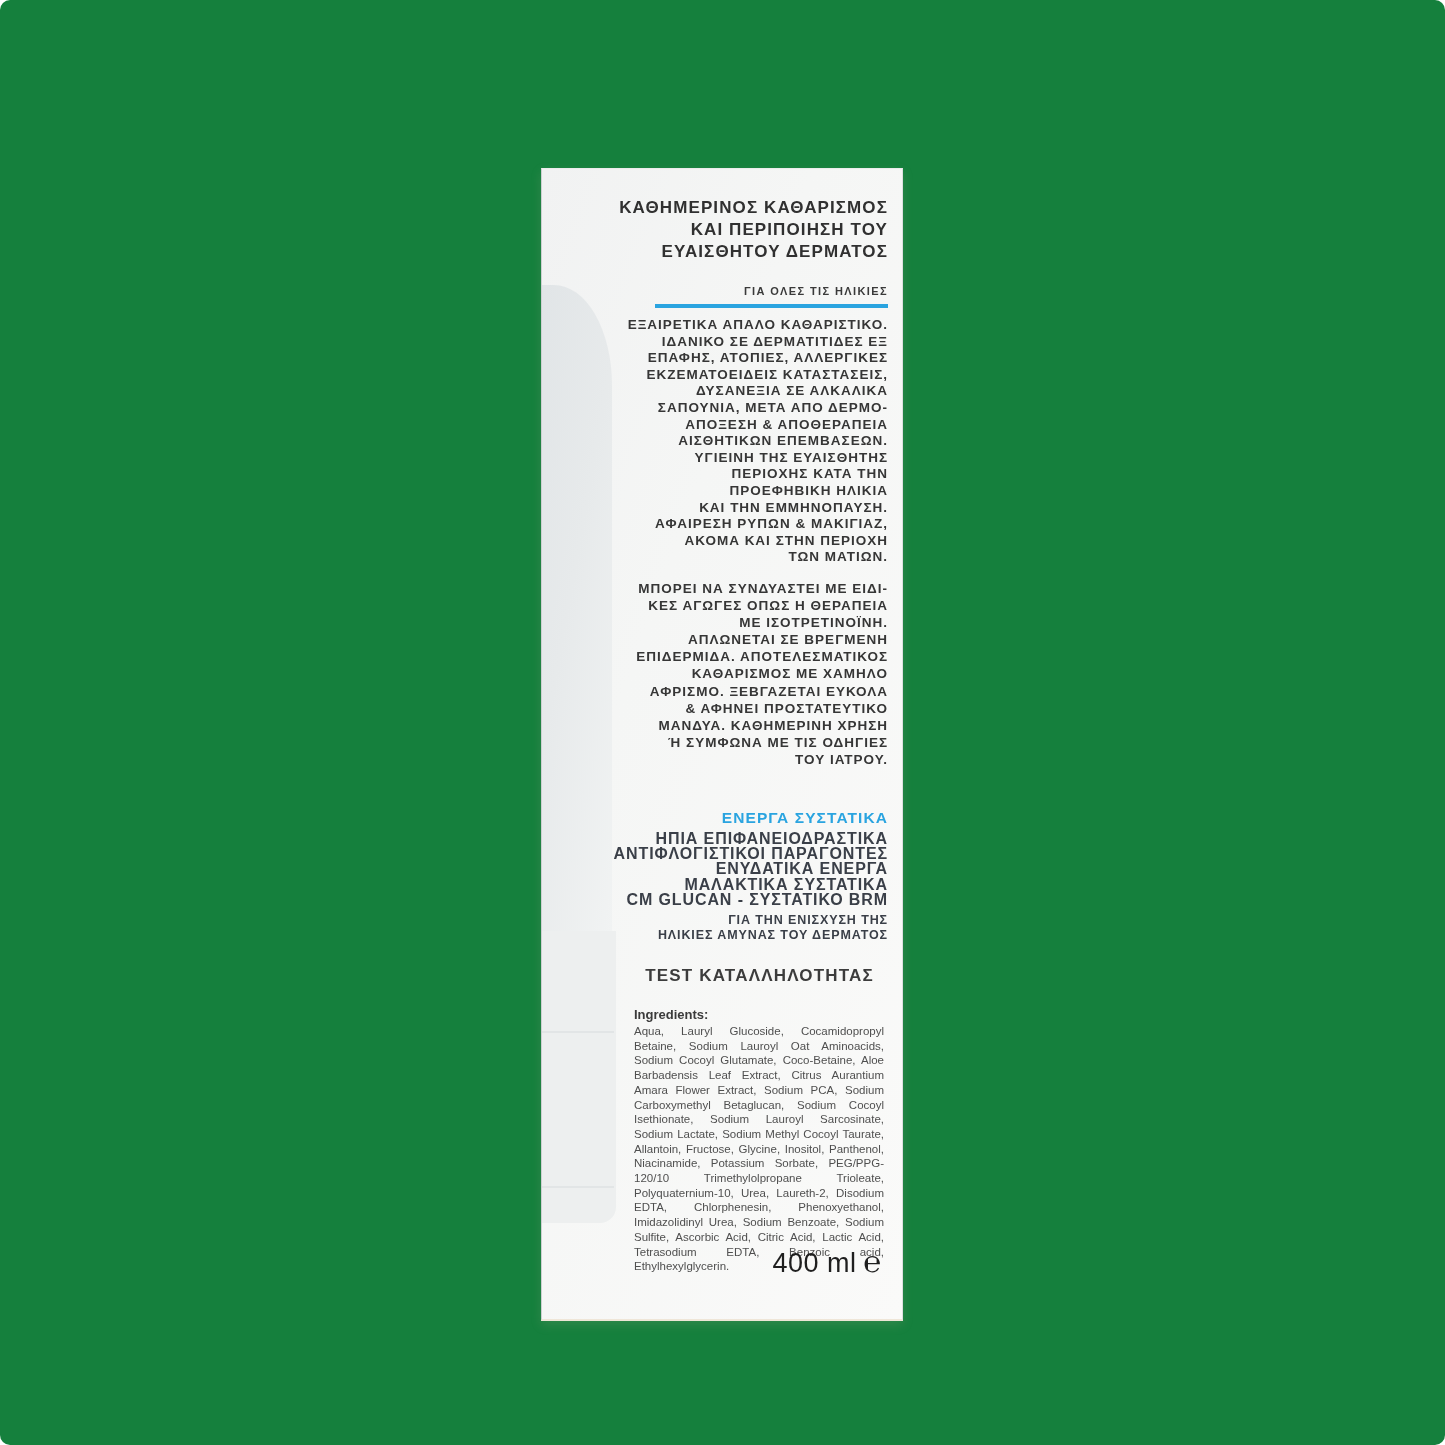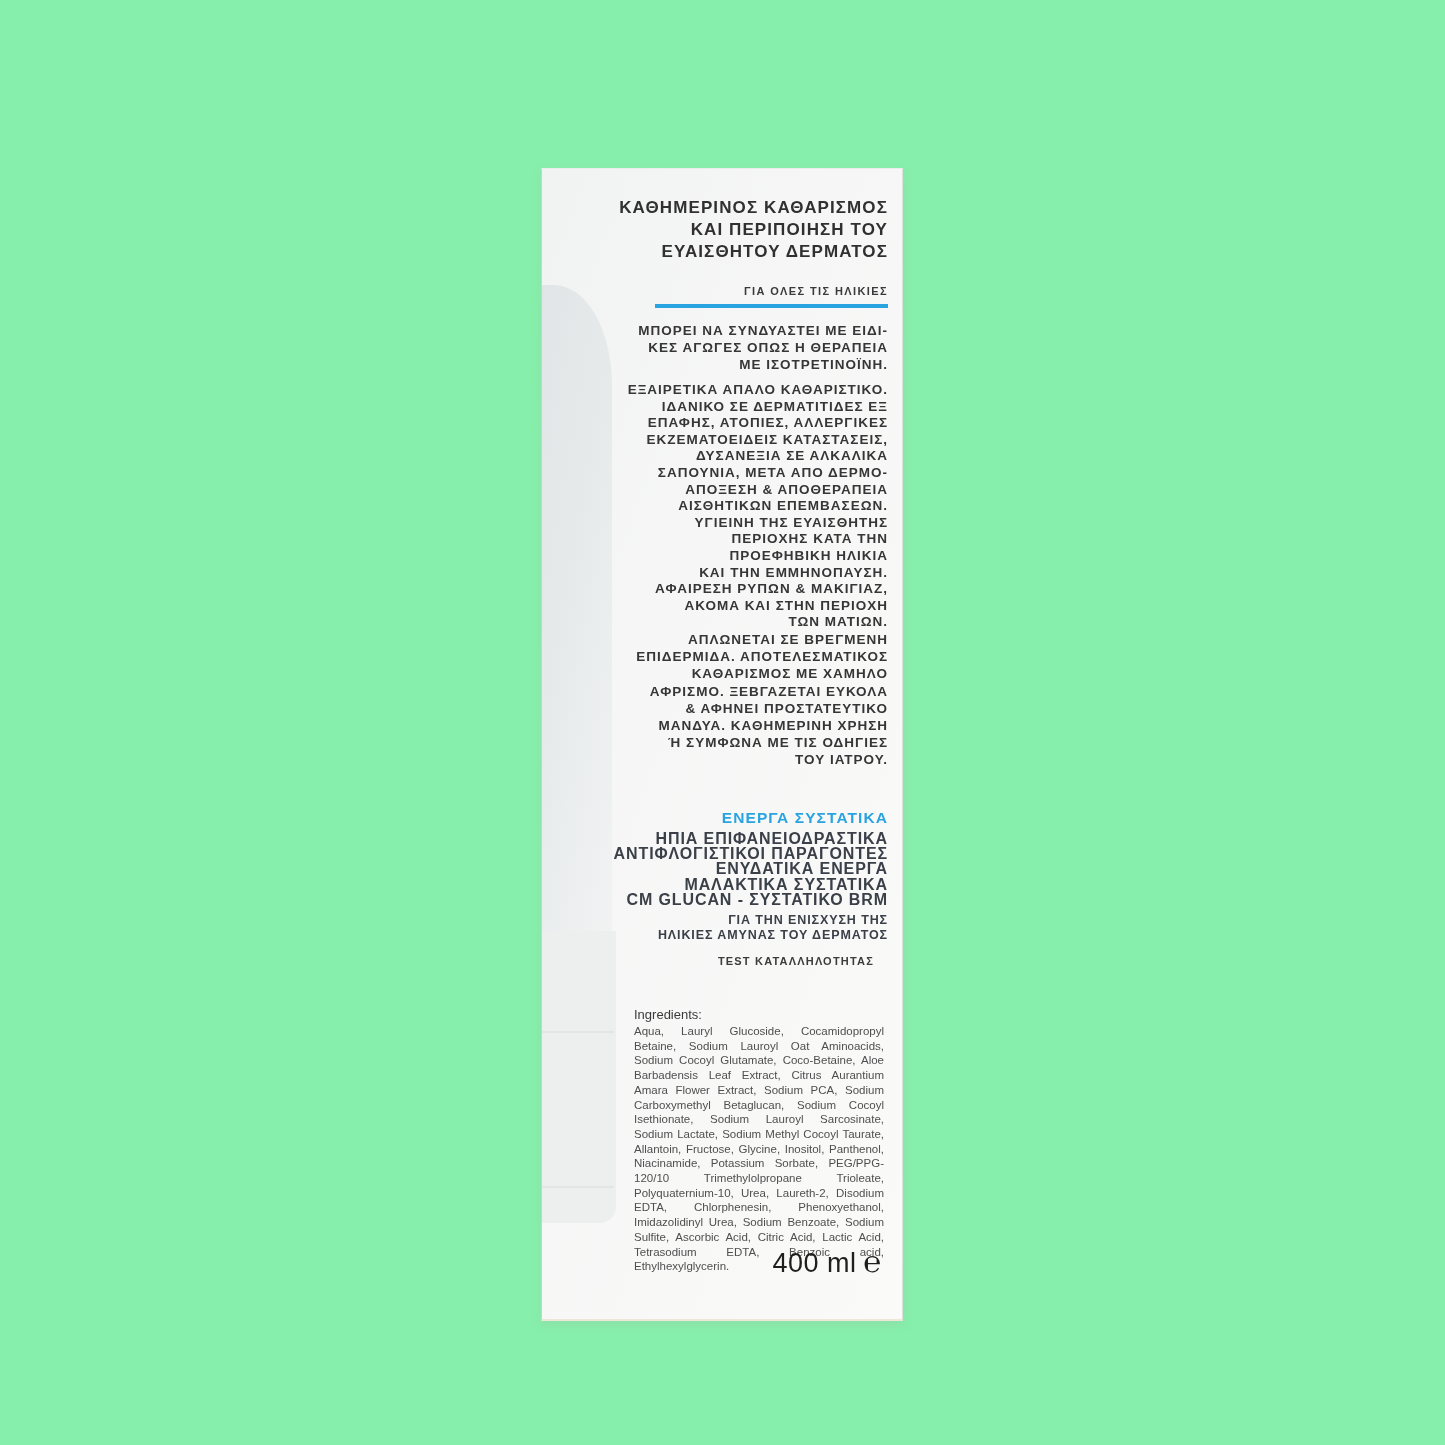--- a/index.html
+++ b/index.html
@@ -1,21 +1,21 @@
 <!DOCTYPE html>
 <html><head>
 <meta charset="utf-8">
 <style>
   html,body{margin:0;padding:0;}
   body{
     width:1445px;height:1445px;background:#ffffff;position:relative;
     font-family:"Liberation Sans", sans-serif;
     -webkit-font-smoothing:antialiased;
   }
-  .scene{position:absolute;inset:0;background:#86efac;}
+  .scene{position:absolute;inset:0;background:#15803d;border-radius:10px;}
   
   .box{
     position:absolute;left:541px;top:168px;width:360px;height:1150px;
     background:linear-gradient(110deg,#f1f2f2 0%,#f5f6f5 35%,#fafaf9 100%);
     border-left:1px solid #cdd0d1;
     border-right:1px solid #dde0e0;
     border-top:1px solid #ebecec;
     border-bottom:2px solid #efe6d8;
     box-shadow:0 4px 10px rgba(175,165,145,0.18);
     overflow:hidden;
@@ -60,28 +60,28 @@
   }
   .actives-list{
     margin-top:4px;font-size:16px;line-height:15.4px;font-weight:700;
     color:#3a3f48;letter-spacing:0.9px;white-space:pre-line;
   }
   .actives-note{
     margin-top:5px;font-size:12.5px;line-height:15px;font-weight:700;
     color:#3a3f48;letter-spacing:0.9px;white-space:pre-line;
   }
   .test-line{
-    margin-top:12px;font-size:11px;font-weight:600;color:#3c3c3c;
+    margin-top:23px;font-size:17px;font-weight:600;color:#3c3c3c;
     letter-spacing:1.2px;padding-right:14px;
   }
   
   .ingredients{
     position:absolute;left:92px;top:838px;width:250px;z-index:2;text-align:left;
   }
-  .ingredients-title{font-size:13px;font-weight:400;color:#3a3a3a;}
+  .ingredients-title{font-size:13px;font-weight:700;color:#3a3a3a;}
   .ingredients-text{
     margin-top:2px;font-size:11.5px;line-height:14.7px;color:#4f4f4f;
     text-align:justify;
   }
   
   .volume{
     position:absolute;right:20px;top:1076px;z-index:2;color:#1f1f1f;
     font-size:27px;letter-spacing:0.5px;
   }
   .volume .e-mark{font-size:30px;margin-left:7px;font-weight:400;}
@@ -97,38 +97,38 @@
     <div class="band-divider d1"></div>
     <div class="band-divider d2"></div>
 
     <div class="col">
       <div class="heading">ΚΑΘΗΜΕΡΙΝΟΣ ΚΑΘΑΡΙΣΜΟΣ
 ΚΑΙ ΠΕΡΙΠΟΙΗΣΗ ΤΟΥ
 ΕΥΑΙΣΘΗΤΟΥ ΔΕΡΜΑΤΟΣ</div>
       <div class="subheading">ΓΙΑ ΟΛΕΣ ΤΙΣ ΗΛΙΚΙΕΣ</div>
       <div class="rule" style="background: rgb(42, 164, 224);"></div>
 
-      <div class="para treatment">ΜΠΟΡΕΙ ΝΑ ΣΥΝΔΥΑΣΤΕΙ ΜΕ ΕΙΔΙ-
-ΚΕΣ ΑΓΩΓΕΣ ΟΠΩΣ Η ΘΕΡΑΠΕΙΑ
-ΜΕ ΙΣΟΤΡΕΤΙΝΟΪΝΗ.</div>
       <div class="para intro">ΕΞΑΙΡΕΤΙΚΑ ΑΠΑΛΟ ΚΑΘΑΡΙΣΤΙΚΟ.
 ΙΔΑΝΙΚΟ ΣΕ ΔΕΡΜΑΤΙΤΙΔΕΣ ΕΞ
 ΕΠΑΦΗΣ, ΑΤΟΠΙΕΣ, ΑΛΛΕΡΓΙΚΕΣ
 ΕΚΖΕΜΑΤΟΕΙΔΕΙΣ ΚΑΤΑΣΤΑΣΕΙΣ,
 ΔΥΣΑΝΕΞΙΑ ΣΕ ΑΛΚΑΛΙΚΑ
 ΣΑΠΟΥΝΙΑ, ΜΕΤΑ ΑΠΟ ΔΕΡΜΟ-
 ΑΠΟΞΕΣΗ &amp; ΑΠΟΘΕΡΑΠΕΙΑ
 ΑΙΣΘΗΤΙΚΩΝ ΕΠΕΜΒΑΣΕΩΝ.
 ΥΓΙΕΙΝΗ ΤΗΣ ΕΥΑΙΣΘΗΤΗΣ
 ΠΕΡΙΟΧΗΣ ΚΑΤΑ ΤΗΝ
 ΠΡΟΕΦΗΒΙΚΗ ΗΛΙΚΙΑ
 ΚΑΙ ΤΗΝ ΕΜΜΗΝΟΠΑΥΣΗ.
 ΑΦΑΙΡΕΣΗ ΡΥΠΩΝ &amp; ΜΑΚΙΓΙΑΖ,
 ΑΚΟΜΑ ΚΑΙ ΣΤΗΝ ΠΕΡΙΟΧΗ
 ΤΩΝ ΜΑΤΙΩΝ.</div>
+      <div class="para treatment">ΜΠΟΡΕΙ ΝΑ ΣΥΝΔΥΑΣΤΕΙ ΜΕ ΕΙΔΙ-
+ΚΕΣ ΑΓΩΓΕΣ ΟΠΩΣ Η ΘΕΡΑΠΕΙΑ
+ΜΕ ΙΣΟΤΡΕΤΙΝΟΪΝΗ.</div>
       <div class="para usage">ΑΠΛΩΝΕΤΑΙ ΣΕ ΒΡΕΓΜΕΝΗ
 ΕΠΙΔΕΡΜΙΔΑ. ΑΠΟΤΕΛΕΣΜΑΤΙΚΟΣ
 ΚΑΘΑΡΙΣΜΟΣ ΜΕ ΧΑΜΗΛΟ
 ΑΦΡΙΣΜΟ. ΞΕΒΓΑΖΕΤΑΙ ΕΥΚΟΛΑ
 &amp; ΑΦΗΝΕΙ ΠΡΟΣΤΑΤΕΥΤΙΚΟ
 ΜΑΝΔΥΑ. ΚΑΘΗΜΕΡΙΝΗ ΧΡΗΣΗ
 Ή ΣΥΜΦΩΝΑ ΜΕ ΤΙΣ ΟΔΗΓΙΕΣ
 ΤΟΥ ΙΑΤΡΟΥ.</div>
 
       <div class="actives-title" style="color: rgb(42, 164, 224);">ΕΝΕΡΓΑ ΣΥΣΤΑΤΙΚΑ</div>

